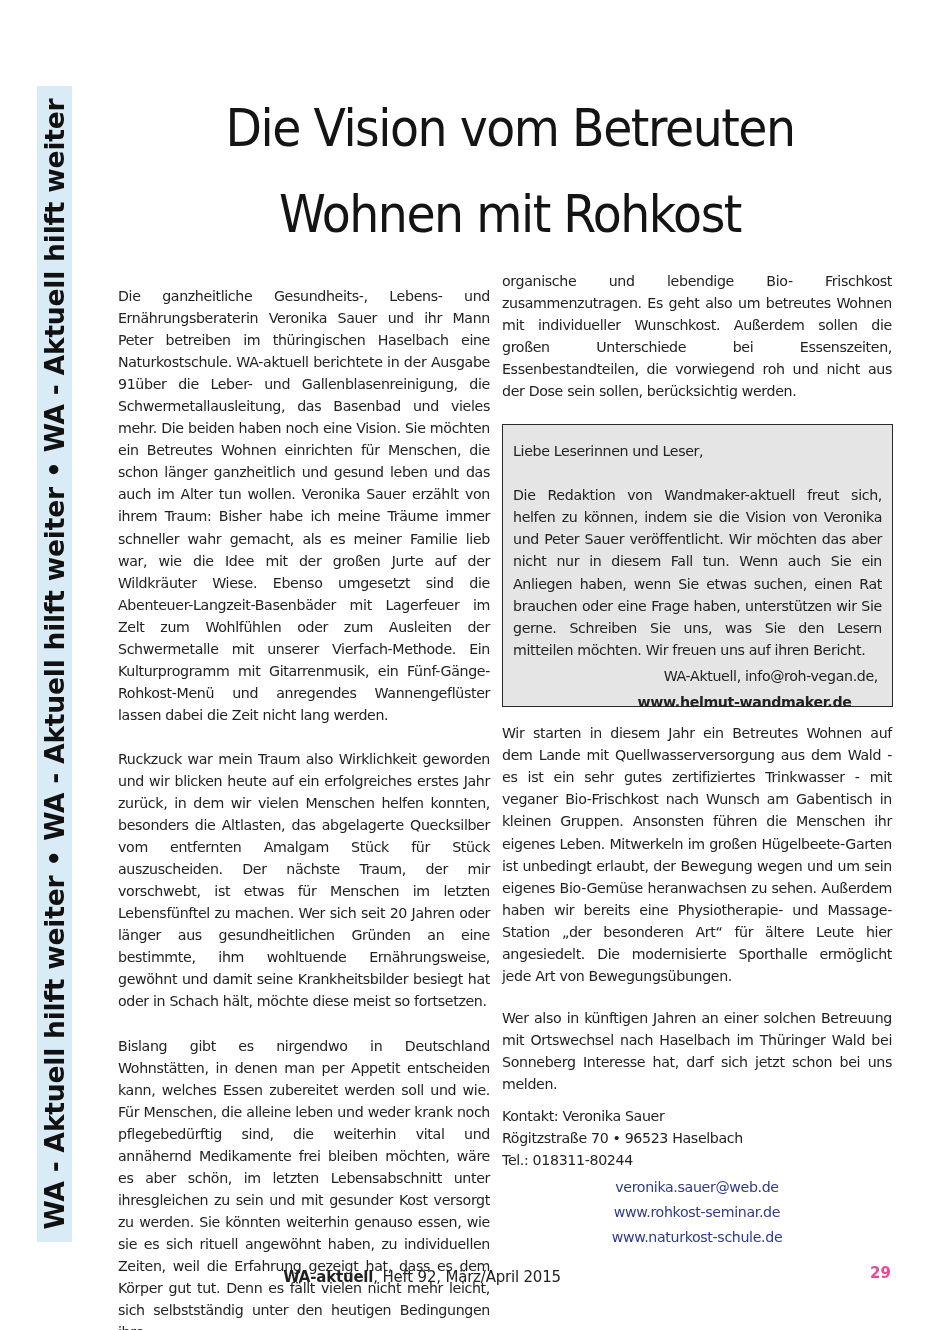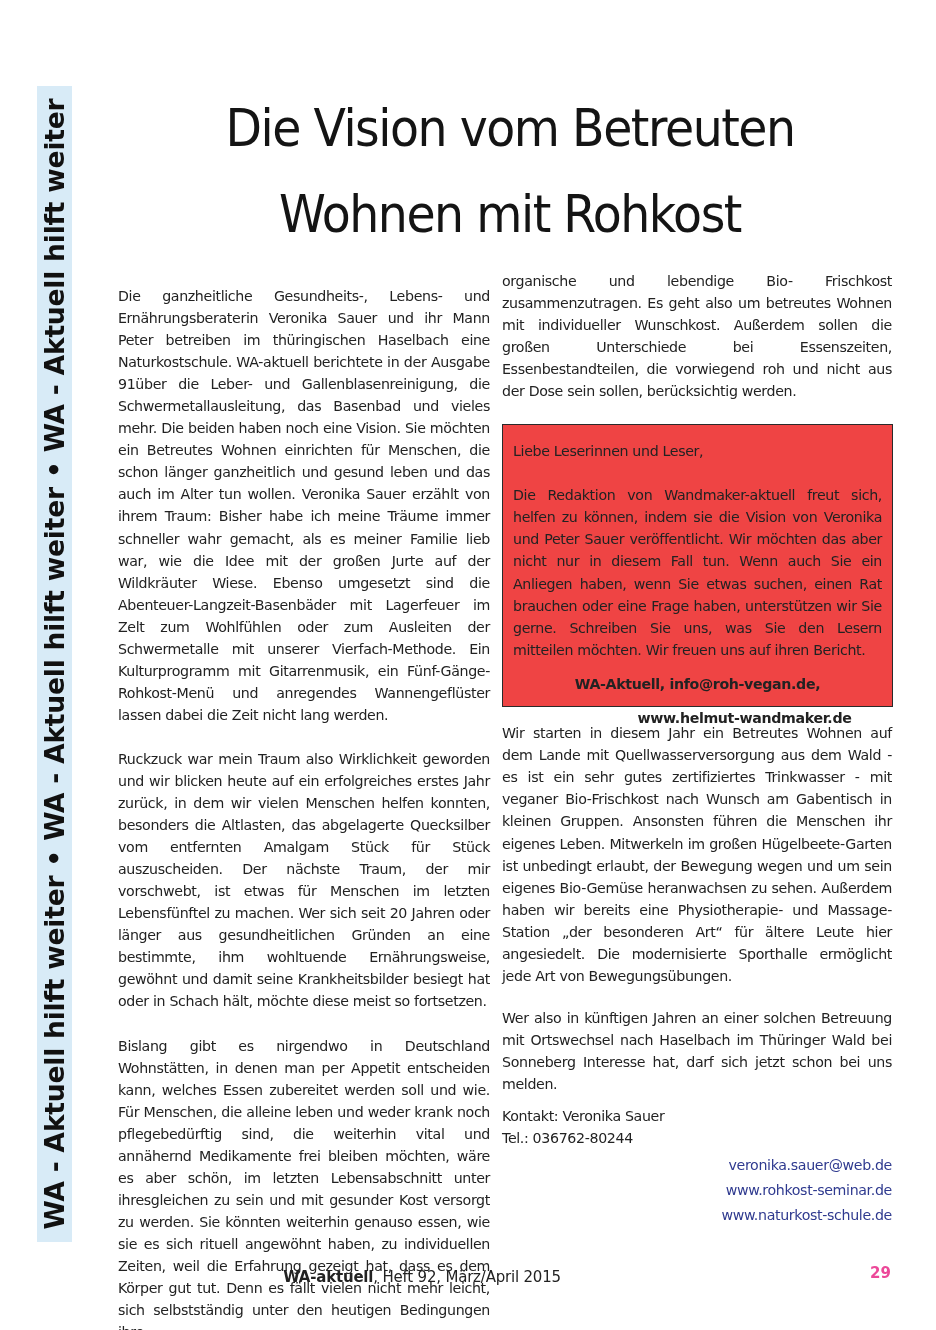--- a/index.html
+++ b/index.html
@@ -28,31 +28,31 @@
     .col {
       position: absolute; font-size: 14.2px; line-height: 22.05px; color: #222;
       text-align: justify; letter-spacing: -0.35px;
       font-family: "DejaVu Sans", sans-serif;
     }
     .col p { margin: 0 0 22px 0; }
     .col-left { left: 118px; top: 285px; width: 372px; }
     .col-right { left: 502px; top: 270px; width: 390px; }
     .col-right p.c1 { margin-bottom: 22px; }
     .notice {
-      border: 1.5px solid #2a2a2a; background: #ef4444;
+      border: 1.5px solid #2a2a2a; background: #e5e5e5;
       padding: 15px 10px 8px 10px; margin: 0 0 15px 0; box-sizing: border-box;
       width: 391px; height: 283px;
     }
     .notice p { margin: 0 0 22px 0; }
-    .notice .sig { font-weight: bold; margin: 12px; text-align: center; }
+    .notice .sig { font-weight: normal; margin: 4px; text-align: right; }
     .notice .sig2 { font-weight: bold; margin: 0; padding-left: 94px; text-align: center; }
     .contact { text-align: left; margin: 0; }
     .contact div { line-height: 22px; }
     .links { margin-top: 4px; }
-    .links div { color: #2f3a8f; line-height: 25px; text-align: right; }
+    .links div { color: #2f3a8f; line-height: 25px; text-align: center; }
     .footer {
       position: absolute; top: 1268px; left: 0; width: 844px; font-size: 15px;
       text-align: center; color: #222; letter-spacing: -0.2px;
     }
     .footer .brand { font-weight: bold; }
     .pagenum {
       position: absolute; left: 870px; top: 1264px; font-size: 15px; font-weight: bold; color: #ec4899;
     }
     .last-left { text-align-last: justify; }
   </style>
@@ -81,21 +81,22 @@
     <p style="margin-bottom:0;">Die Redaktion von Wandmaker-aktuell freut sich, helfen zu können, indem sie die Vision von Veronika und Peter Sauer veröffentlicht. Wir möchten das aber nicht nur in diesem Fall tun. Wenn auch Sie ein Anliegen haben, wenn Sie etwas suchen, einen Rat brauchen oder eine Frage haben, unterstützen wir Sie gerne. Schreiben Sie uns, was Sie den Lesern mitteilen möchten. Wir freuen uns auf ihren Bericht.</p>
     <div class="sig">WA-Aktuell, info@roh-vegan.de,</div>
     <div class="sig2">www.helmut-wandmaker.de</div>
   </div>
 
   <p style="margin-bottom:8px;">Wir starten in diesem Jahr ein Betreutes Wohnen auf dem Lande mit Quellwasserversorgung aus dem Wald - es ist ein sehr gutes zertifiziertes Trinkwasser - mit veganer Bio-Frischkost nach Wunsch am Gabentisch in kleinen Gruppen. Ansonsten führen die Menschen ihr eigenes Leben. Mitwerkeln im großen Hügelbeete-Garten ist unbedingt erlaubt, der Bewegung wegen und um sein eigenes Bio-Gemüse heranwachsen zu sehen. Außerdem haben wir bereits eine Physiotherapie- und Massage-Station „der besonderen Art“ für ältere Leute hier angesiedelt. Die modernisierte Sporthalle ermöglicht jede Art von Bewegungsübungen.</p>
   <p style="margin-bottom:10px;margin-top:20px;">Wer also in künftigen Jahren an einer solchen Betreuung mit Ortswechsel nach Haselbach im Thüringer Wald bei Sonneberg Interesse hat, darf sich jetzt schon bei uns melden.</p>
 
   <div class="contact">
     <div>Kontakt: Veronika Sauer</div>
-    <div>Tel.:  036762-80244</div>
+    <div>Rögitzstraße 70 • 96523 Haselbach</div>
+    <div>Tel.:  018311-80244</div>
   </div>
 
   <div class="links">
     <div>veronika.sauer@web.de</div>
     <div>www.rohkost-seminar.de</div>
     <div>www.naturkost-schule.de</div>
   </div>
 </div>
 
 <div class="footer">

